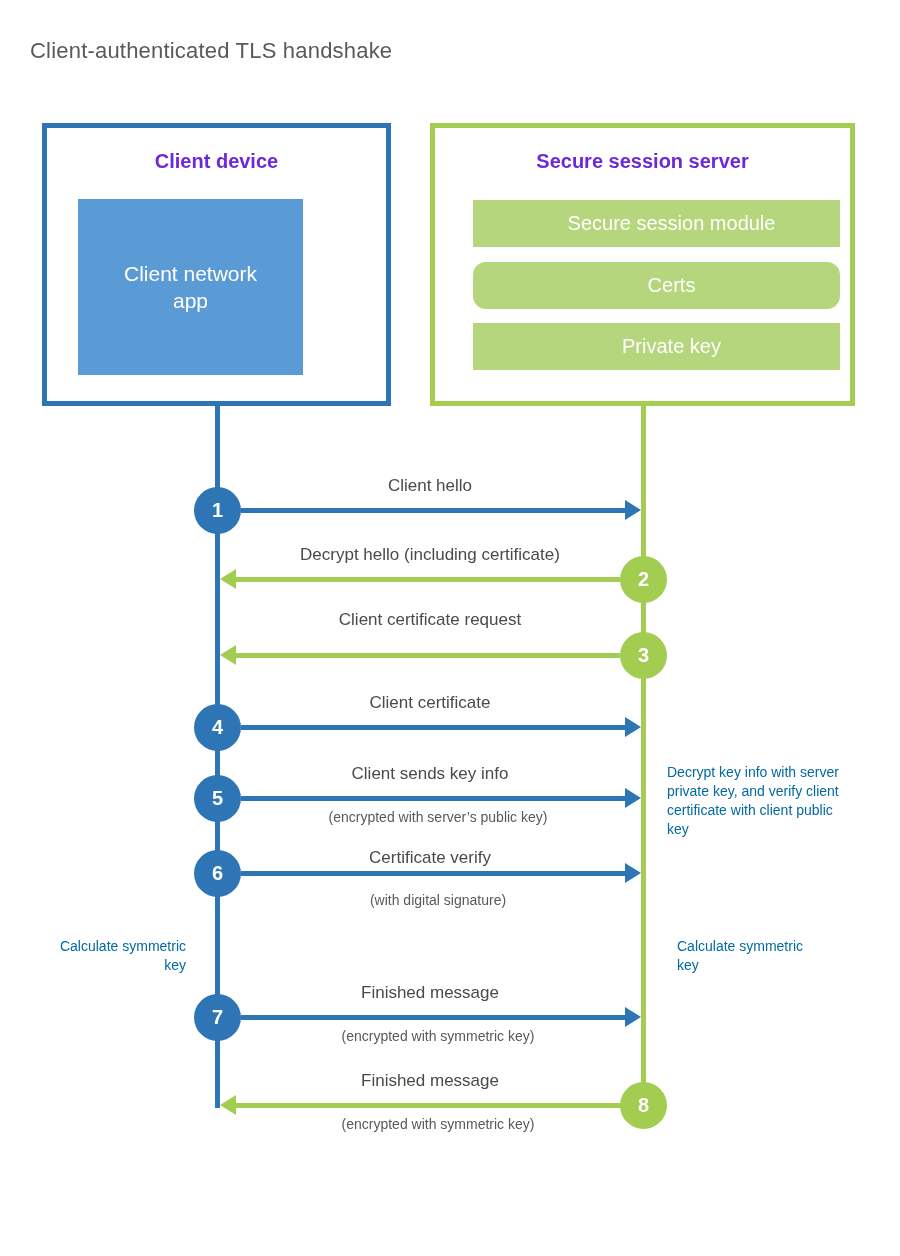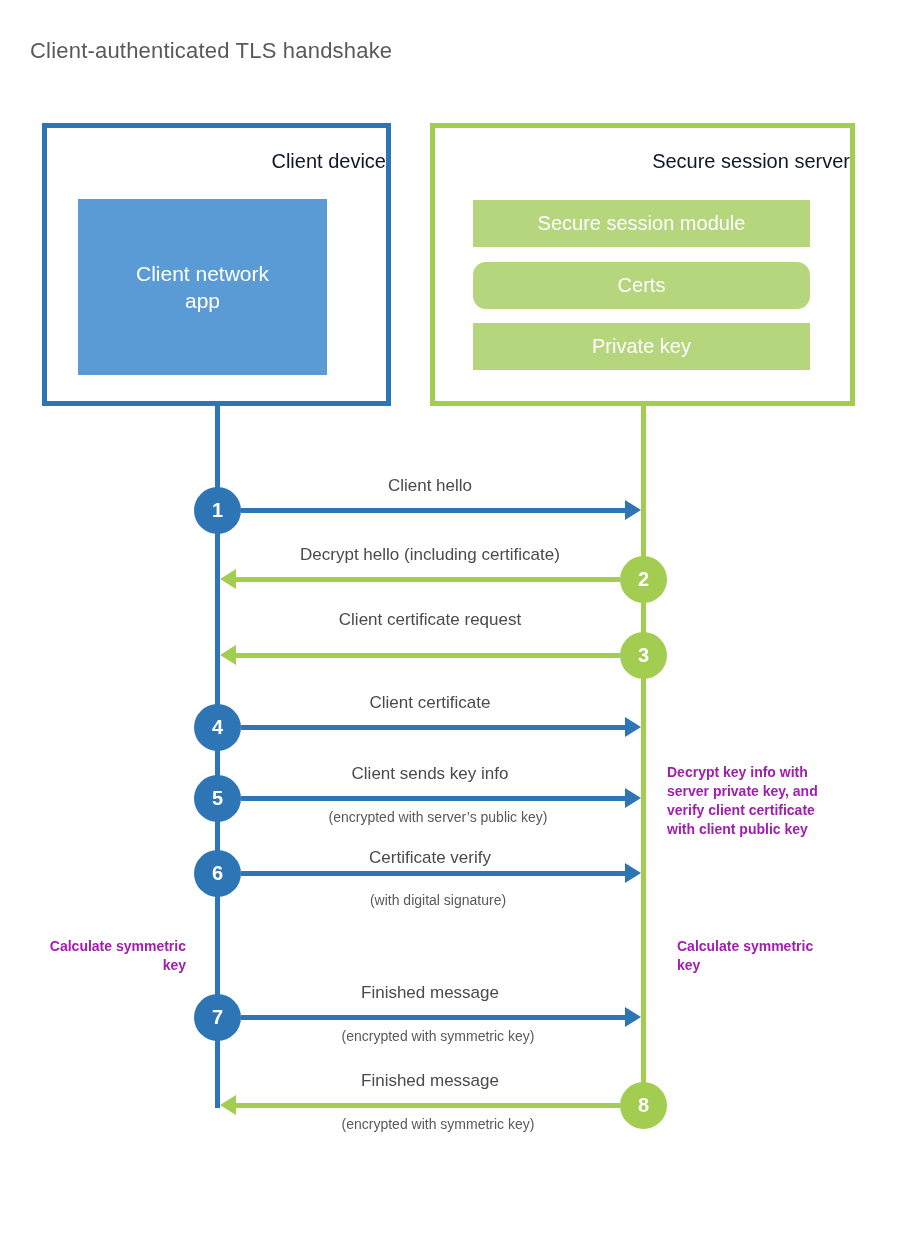--- a/index.html
+++ b/index.html
@@ -25,29 +25,29 @@
     top: 123px;
     height: 283px;
     background: #ffffff;
     box-sizing: border-box;
   }
   .actor-box.client { left: 42px;  width: 349px; border: 5px solid #2e75b6; }
   .actor-box.server { left: 430px; width: 425px; border: 5px solid #a3cd51; }
   .actor-title {
     position: absolute;
     left: 0; right: 0; top: 22px;
-    text-align: right;
+    text-align: center;
     font-size: 20px;
-    font-weight: normal;
-    color: #0f172a;
+    font-weight: bold;
+    color: #6d28d9;
   }
   .client-module {
     position: absolute;
     left: 31px; top: 71px;
-    width: 249px; height: 176px;
+    width: 225px; height: 176px;
     background: #5b9bd5;
     color: #ffffff;
     font-size: 21px;
     font-weight: 300;
     display: flex;
     align-items: center;
     justify-content: center;
     text-align: center;
     white-space: pre-line;
     line-height: 1.3;
@@ -57,20 +57,21 @@
     left: 38px;
     width: 337px; height: 47px;
     background: #b5d67d;
     color: #ffffff;
     font-size: 20px;
     font-weight: 300;
     display: flex;
     align-items: center;
     justify-content: center;
     text-align: center;
+    padding-left: 30px;
   }
   .server-bar.bar-0 { top: 72px; }
   .server-bar.bar-1 { top: 134px; border-radius: 13px; }
   .server-bar.bar-2 { top: 195px; }
   .lifeline { position: absolute; width: 5px; top: 406px; }
   .lifeline.client-line { left: 215px; height: 702px; background: #2e75b6; }
   .lifeline.server-line { left: 641px; height: 722px; background: #a3cd51; }
   .step-circle {
     position: absolute;
     width: 47px; height: 47px;
@@ -98,22 +99,21 @@
     left: 218px; width: 440px;
     text-align: center;
     font-size: 14px;
     color: #595959;
     z-index: 4;
   }
   .side-note {
     position: absolute;
     font-size: 14px;
     line-height: 19px;
-    color: #a21caf;
-    font-weight: bold;
+    color: #0369a1;
   }
   .side-note.decrypt-note { left: 667px; top: 763px; width: 172px; text-align: left; }
   .side-note.calc-client  { left: 46px;  top: 937px; width: 140px; text-align: right; }
   .side-note.calc-server  { left: 677px; top: 937px; width: 140px; text-align: left; }
 </style>
 </head>
 <body>
 
 <div class="canvas">
 

